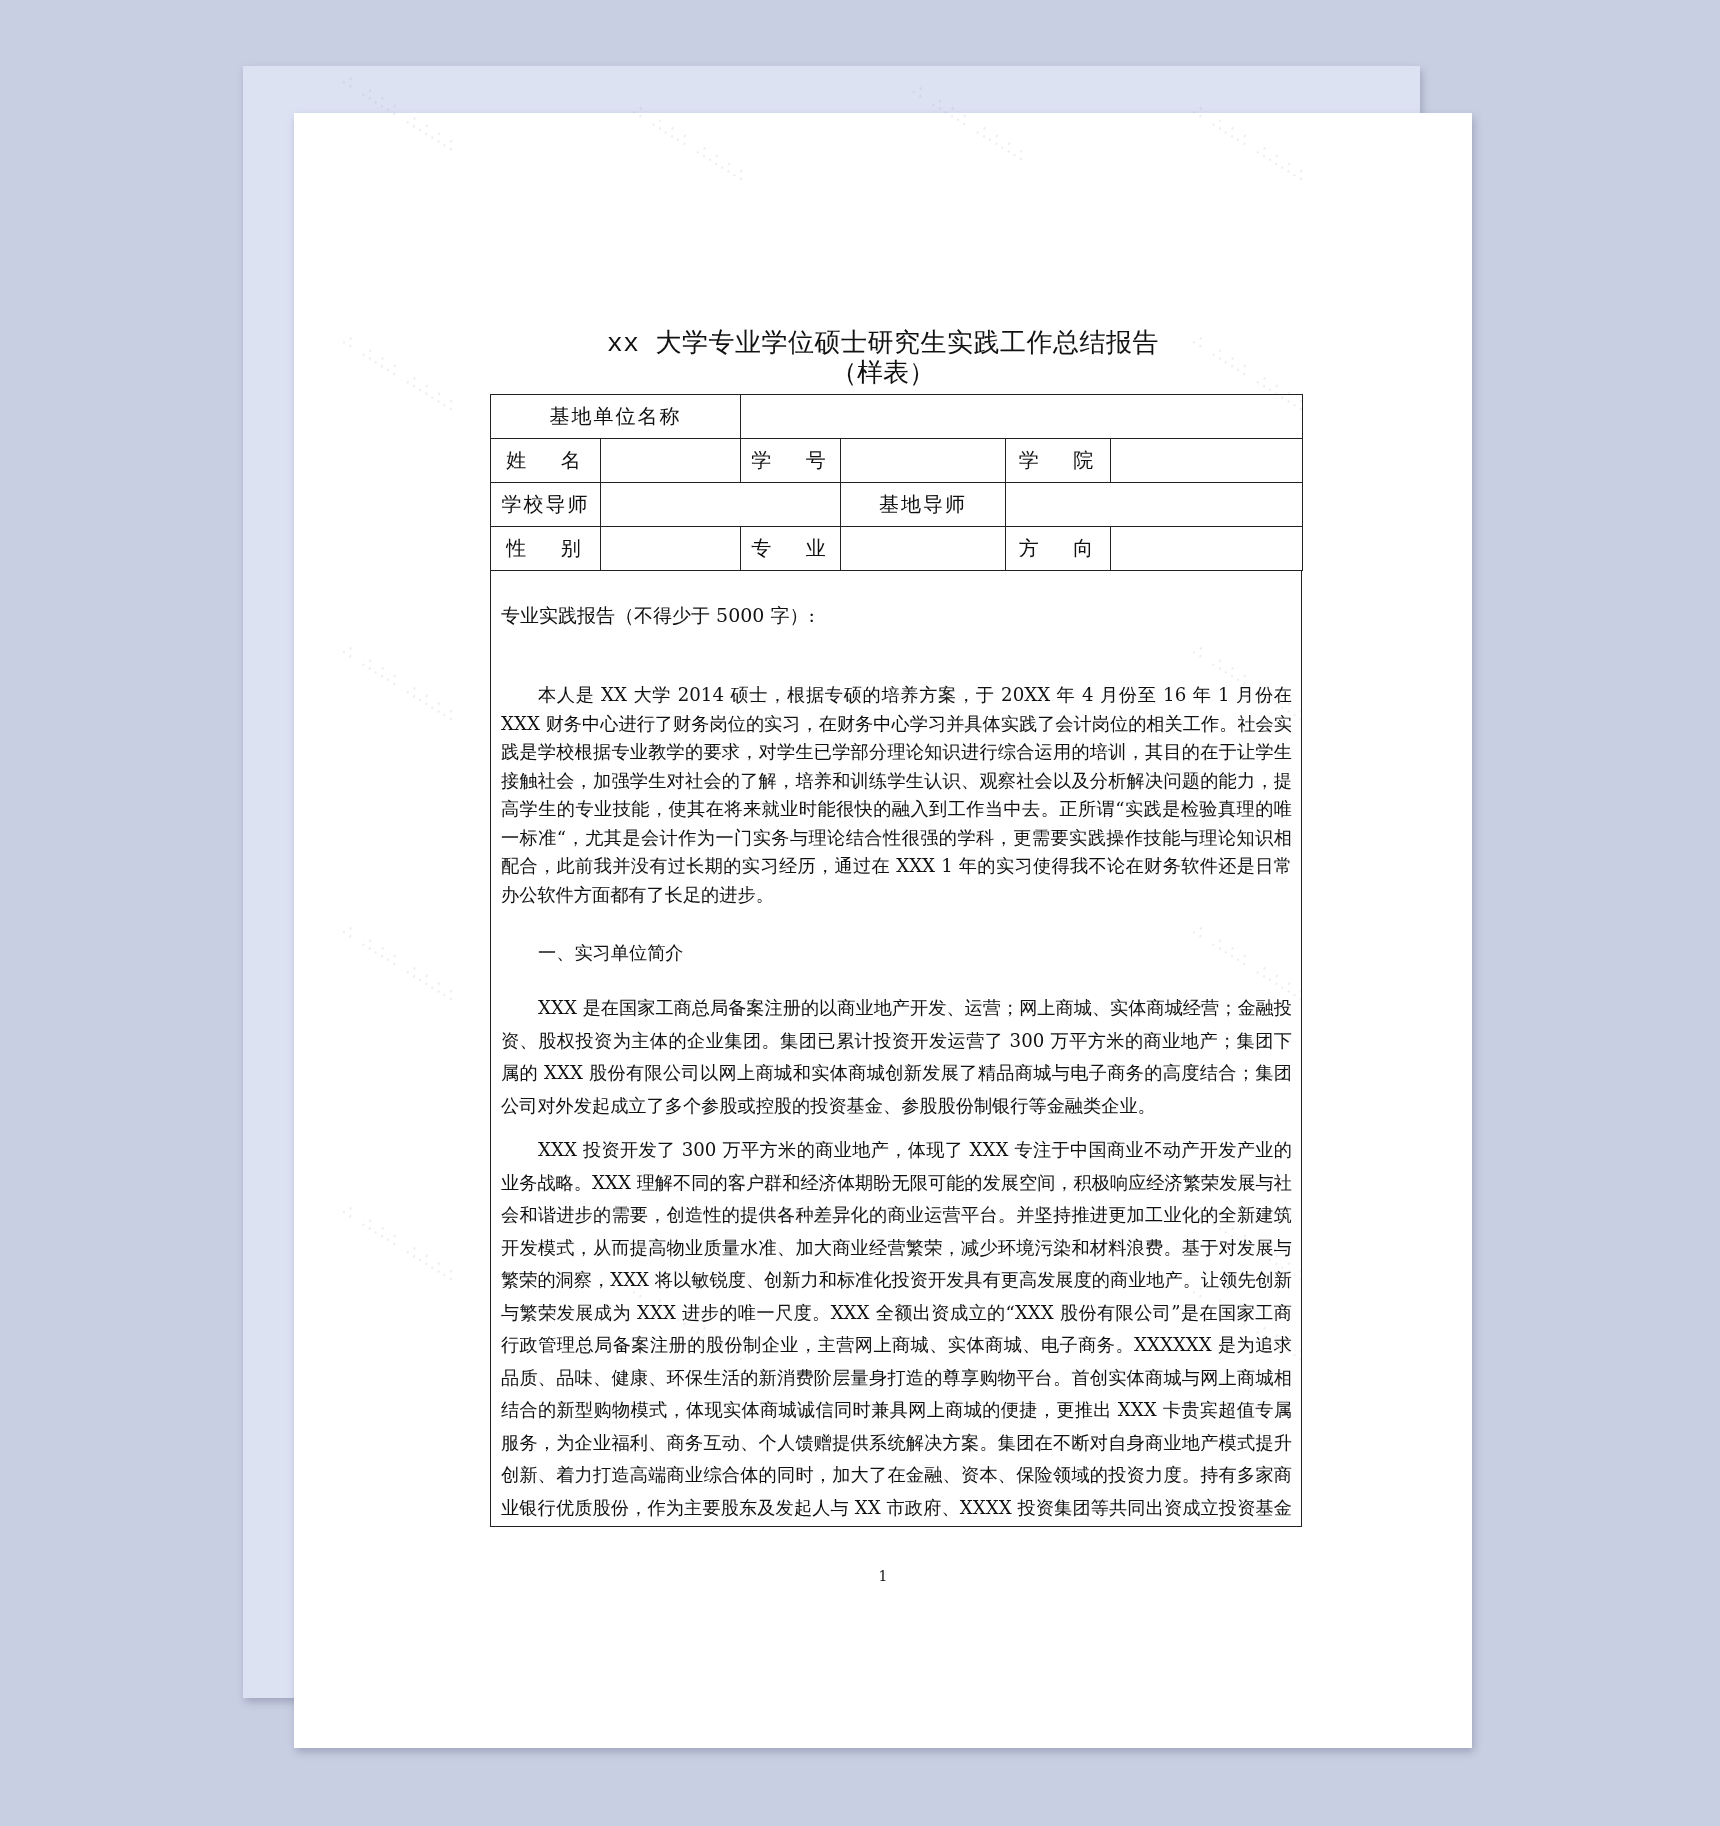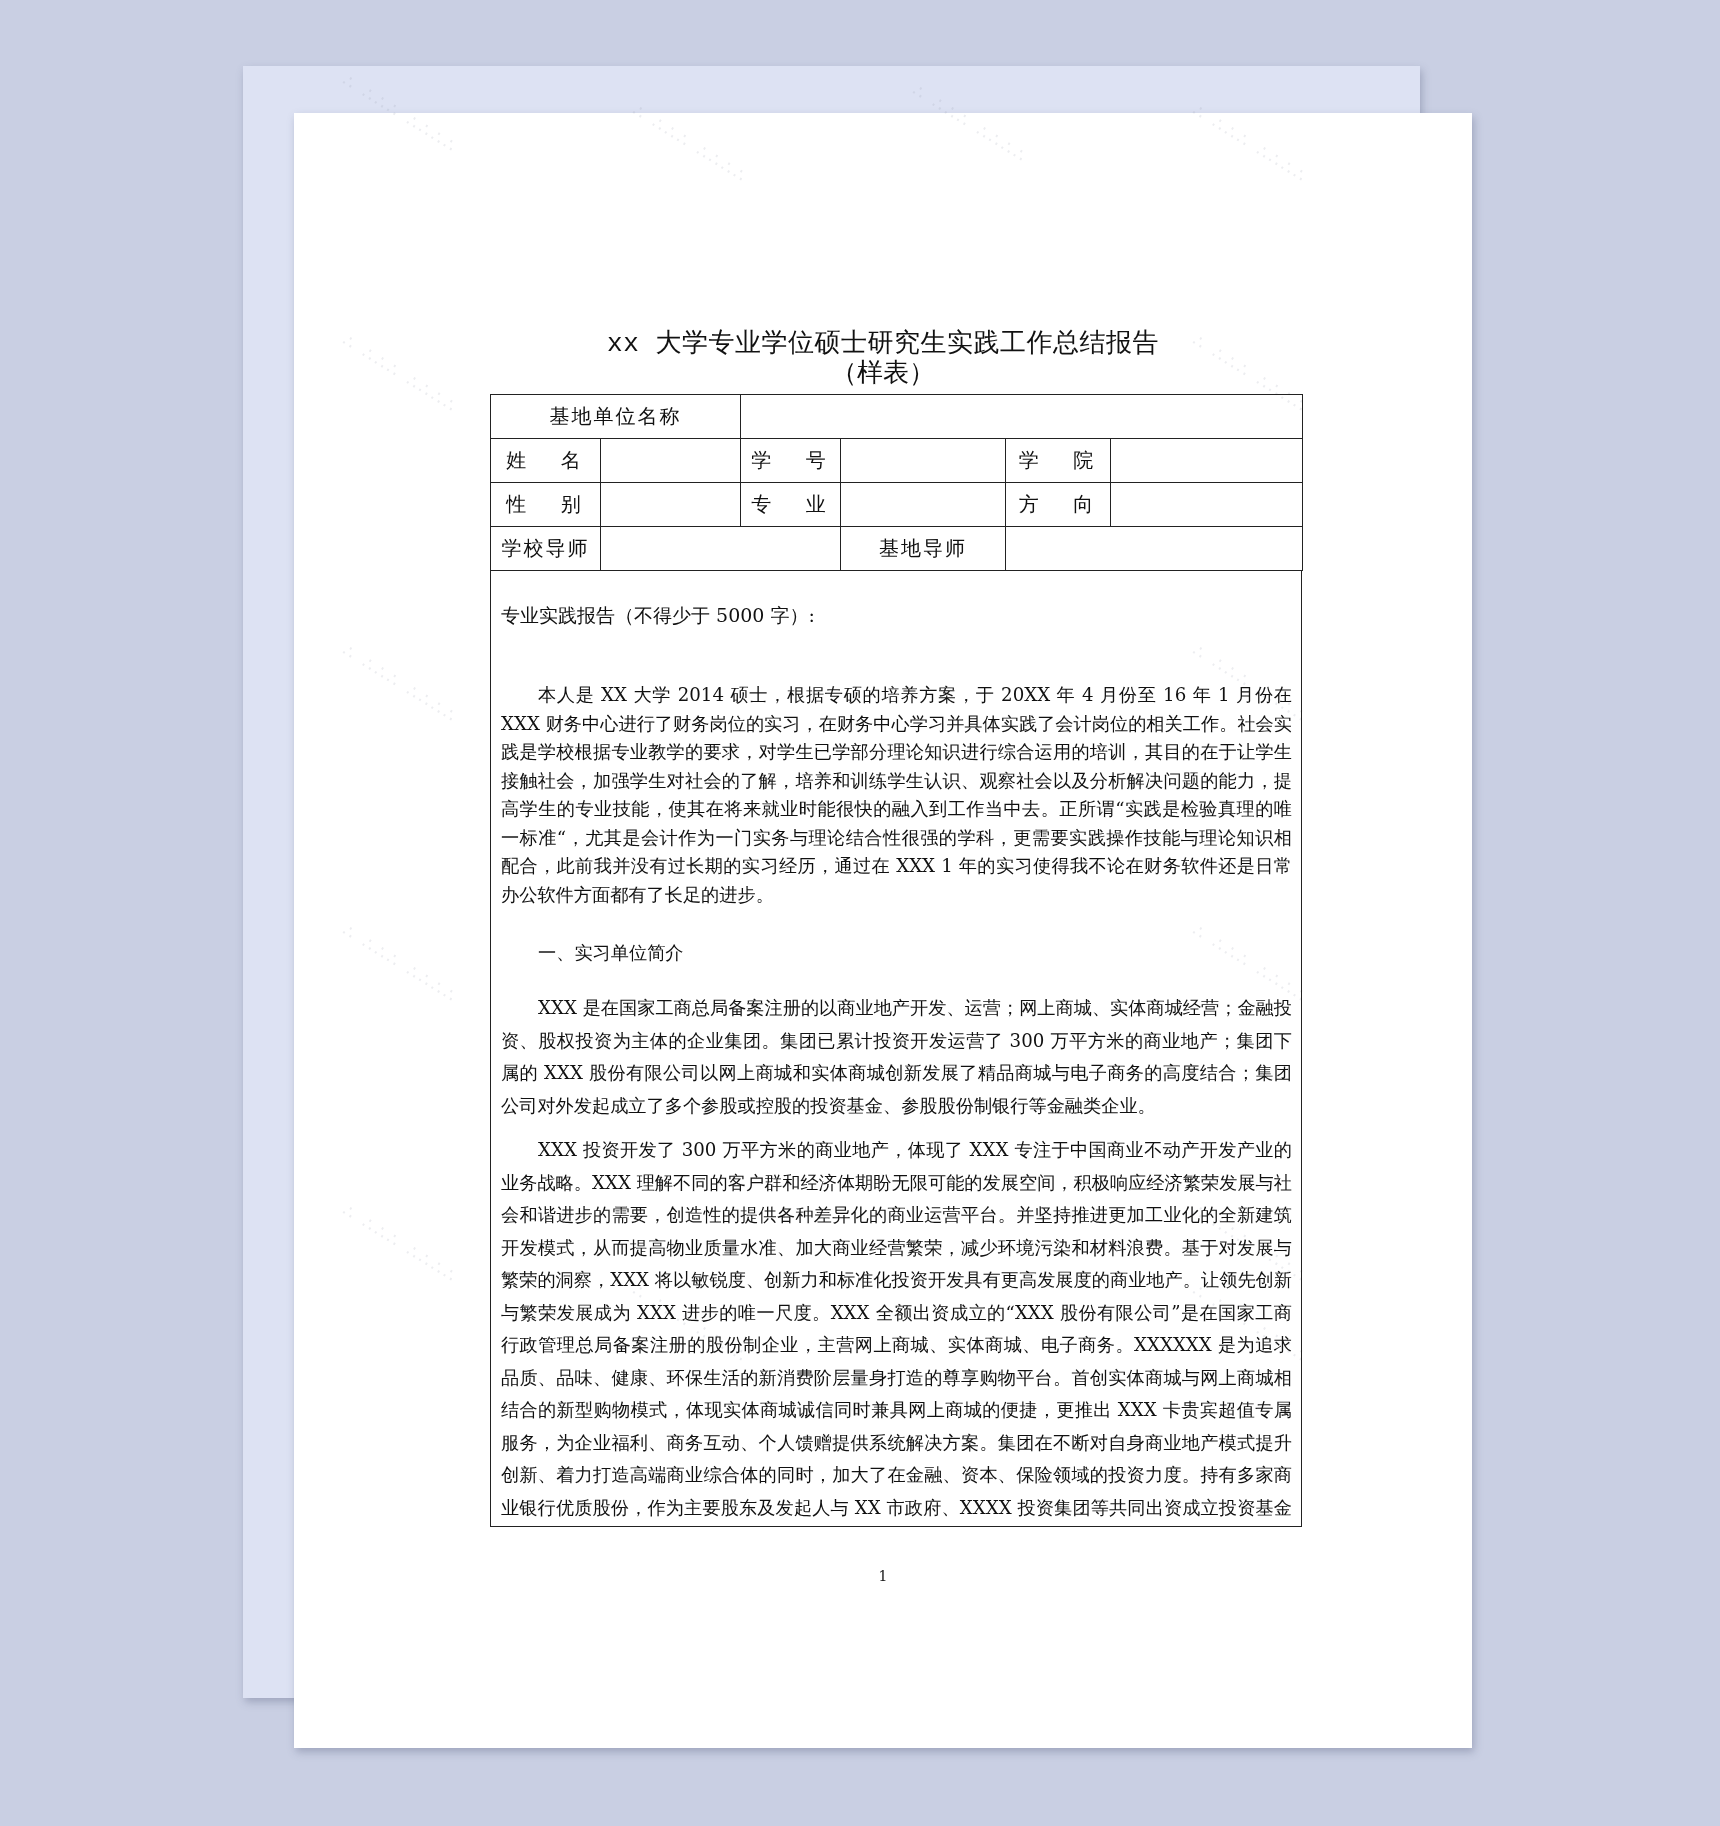--- a/index.html
+++ b/index.html
@@ -101,32 +101,32 @@
       </tr>
       <tr>
         <td class="spaced">姓 名</td>
         <td></td>
         <td class="spaced">学 号</td>
         <td></td>
         <td class="spaced">学 院</td>
         <td></td>
       </tr>
       <tr>
+        <td style="height:38px">学校导师</td>
+        <td colspan="2"></td>
+        <td>基地导师</td>
+        <td colspan="2"></td>
+      </tr>
+      <tr>
         <td class="spaced">性 别</td>
         <td></td>
         <td class="spaced">专 业</td>
         <td></td>
         <td class="spaced">方 向</td>
         <td></td>
-      </tr>
-      <tr>
-        <td style="height:38px">学校导师</td>
-        <td colspan="2"></td>
-        <td>基地导师</td>
-        <td colspan="2"></td>
       </tr>
     </tbody>
       </table>
 
     <div class="report-box">
       <p class="report-heading">专业实践报告（不得少于 5000 字）:</p>
       <p class="p1">本人是 XX 大学 2014 硕士，根据专硕的培养方案，于 20XX 年 4 月份至 16 年 1 月份在 XXX 财务中心进行了财务岗位的实习，在财务中心学习并具体实践了会计岗位的相关工作。社会实践是学校根据专业教学的要求，对学生已学部分理论知识进行综合运用的培训，其目的在于让学生接触社会，加强学生对社会的了解，培养和训练学生认识、观察社会以及分析解决问题的能力，提高学生的专业技能，使其在将来就业时能很快的融入到工作当中去。正所谓“实践是检验真理的唯一标准“，尤其是会计作为一门实务与理论结合性很强的学科，更需要实践操作技能与理论知识相配合，此前我并没有过长期的实习经历，通过在 XXX 1 年的实习使得我不论在财务软件还是日常办公软件方面都有了长足的进步。</p>
       <p class="section-head">一、实习单位简介</p>
       <p class="p2">XXX 是在国家工商总局备案注册的以商业地产开发、运营；网上商城、实体商城经营；金融投资、股权投资为主体的企业集团。集团已累计投资开发运营了 300 万平方米的商业地产；集团下属的 XXX 股份有限公司以网上商城和实体商城创新发展了精品商城与电子商务的高度结合；集团公司对外发起成立了多个参股或控股的投资基金、参股股份制银行等金融类企业。</p>
       <p class="p2">XXX 投资开发了 300 万平方米的商业地产，体现了 XXX 专注于中国商业不动产开发产业的业务战略。XXX 理解不同的客户群和经济体期盼无限可能的发展空间，积极响应经济繁荣发展与社会和谐进步的需要，创造性的提供各种差异化的商业运营平台。并坚持推进更加工业化的全新建筑开发模式，从而提高物业质量水准、加大商业经营繁荣，减少环境污染和材料浪费。基于对发展与繁荣的洞察，XXX 将以敏锐度、创新力和标准化投资开发具有更高发展度的商业地产。让领先创新与繁荣发展成为 XXX 进步的唯一尺度。XXX 全额出资成立的“XXX 股份有限公司”是在国家工商行政管理总局备案注册的股份制企业，主营网上商城、实体商城、电子商务。XXXXXX 是为追求品质、品味、健康、环保生活的新消费阶层量身打造的尊享购物平台。首创实体商城与网上商城相结合的新型购物模式，体现实体商城诚信同时兼具网上商城的便捷，更推出 XXX 卡贵宾超值专属服务，为企业福利、商务互动、个人馈赠提供系统解决方案。集团在不断对自身商业地产模式提升创新、着力打造高端商业综合体的同时，加大了在金融、资本、保险领域的投资力度。持有多家商业银行优质股份，作为主要股东及发起人与 XX 市政府、XXXX 投资集团等共同出资成立投资基金 同时作为主要发起人之一，组建成立保险股份有限公司。此</p>

